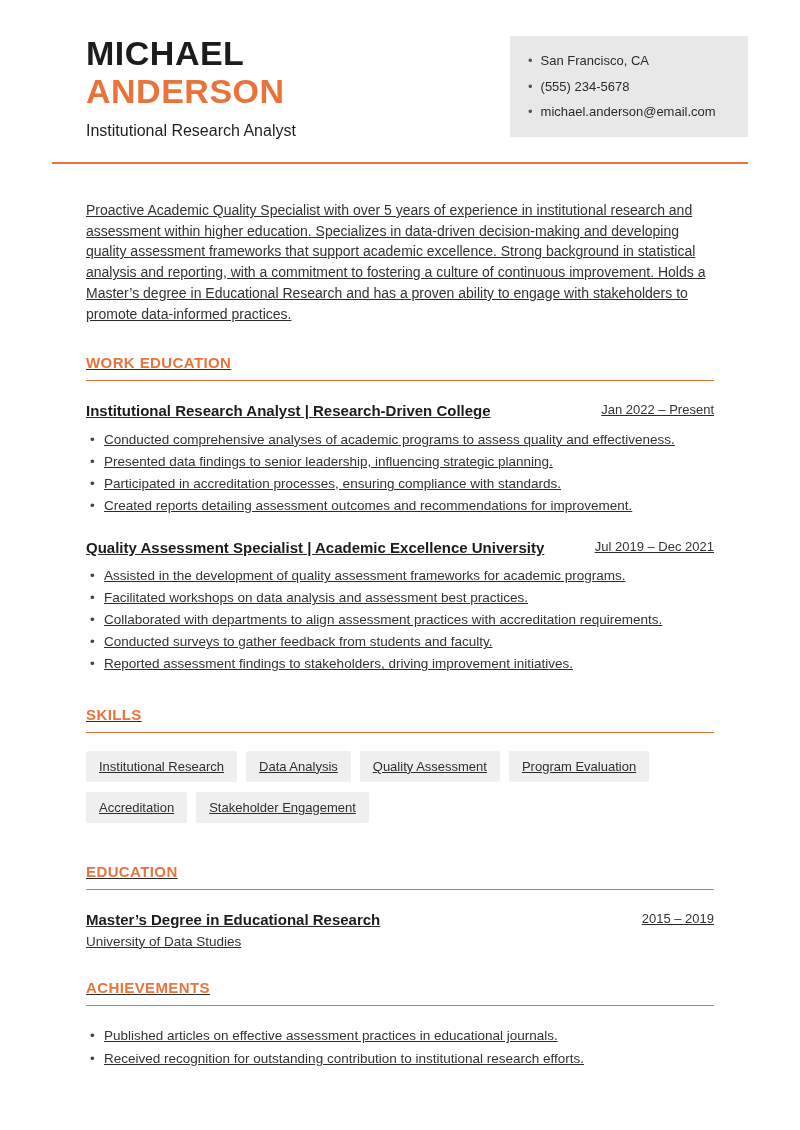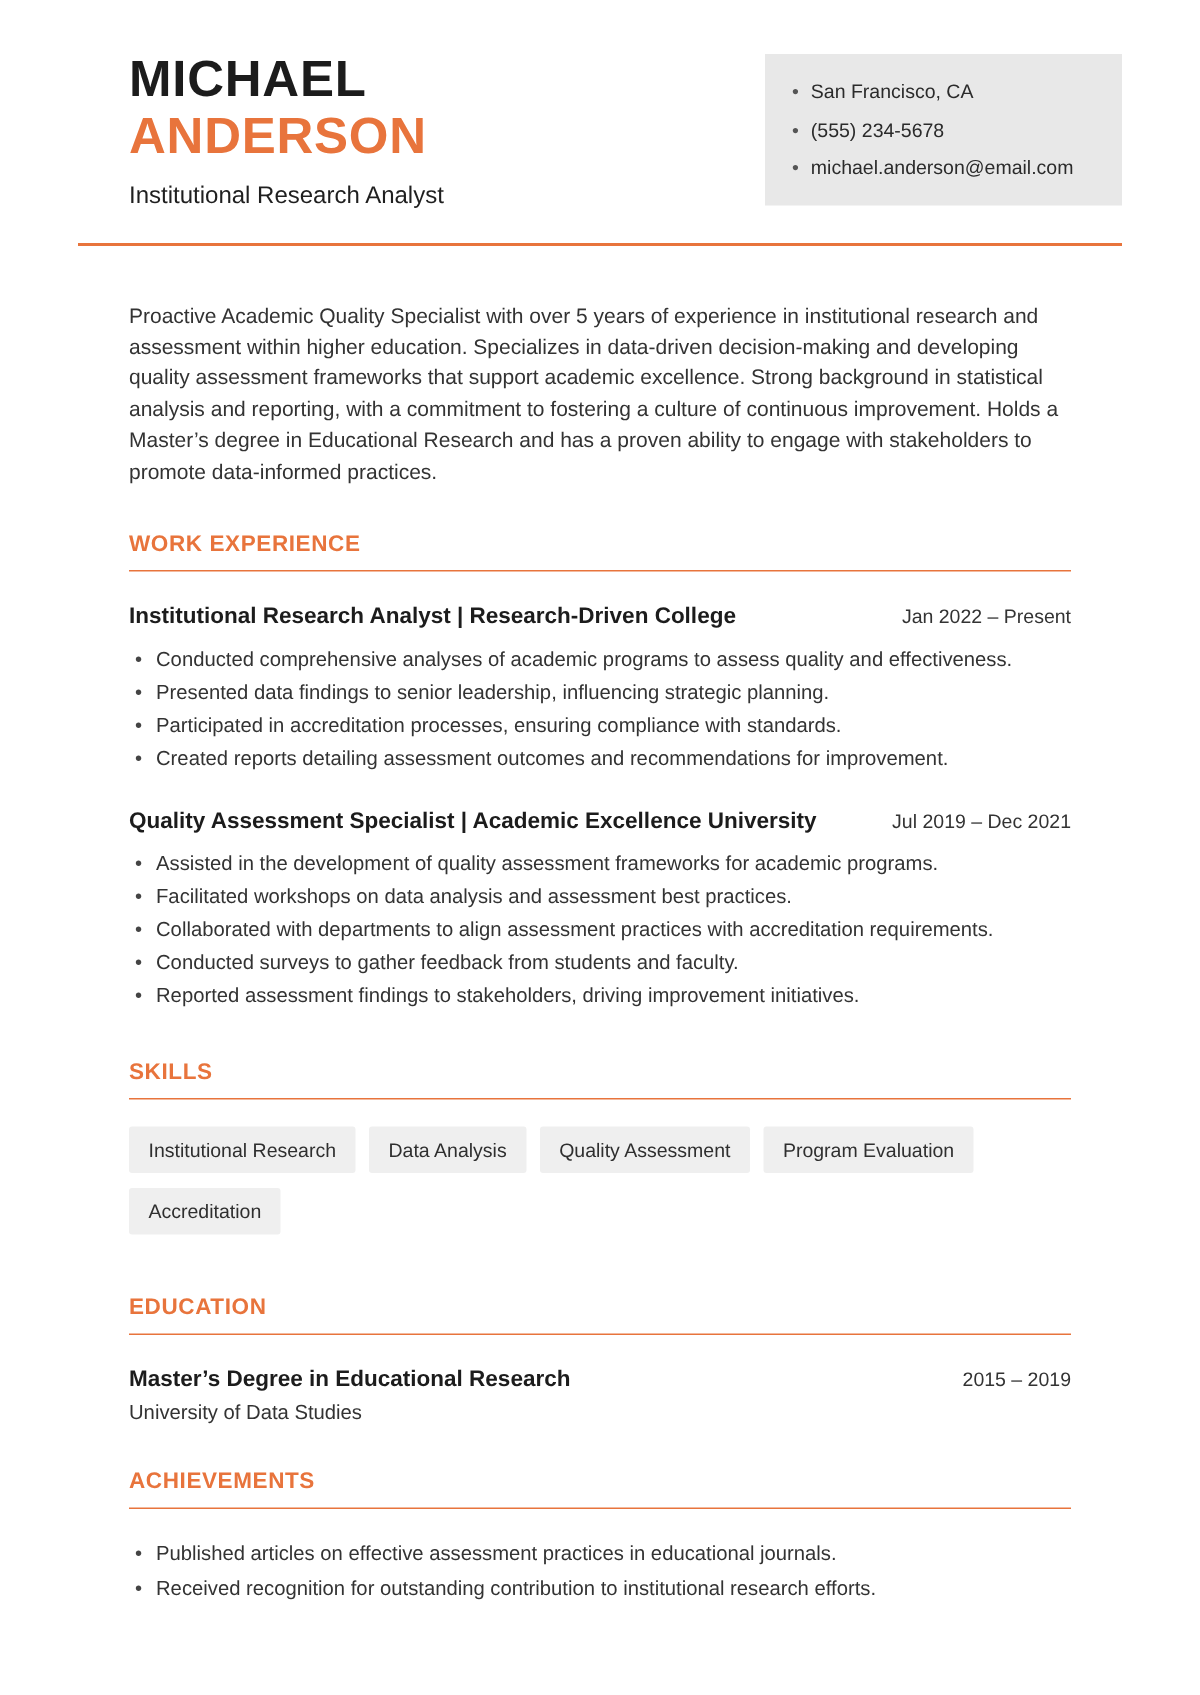--- a/index.html
+++ b/index.html
@@ -65,20 +65,21 @@
     line-height: 1.2;
   }
   .top-divider {
     margin-top: 22px;
     border-top: 2px solid #e8743c;
   }
 
   
   .content {
     padding: 0 34px;
+    text-decoration: underline;
   }
   .summary {
     margin-top: 36px;
     font-size: 14px;
     line-height: 1.48;
     color: #333333;
   }
 
   .section { margin-top: 30px; }
   .section-heading {
@@ -87,21 +88,21 @@
     font-weight: bold;
     letter-spacing: 0.4px;
     padding-bottom: 9px;
     border-bottom: 1px solid #e8743c;
   }
 
   .job { margin-top: 21px; }
   .job-header, .edu-header {
     display: flex;
     justify-content: space-between;
-    align-items: center;
+    align-items: flex-start;
   }
   .job-name, .degree-name {
     font-size: 15px;
     font-weight: bold;
     color: #1c1c1c;
   }
   .date-range {
     font-size: 13px;
     color: #333333;
     white-space: nowrap;
@@ -172,21 +173,21 @@
     </div>
   </div>
 
   <div class="top-divider"></div>
 
   <div class="content">
 
     <p class="summary">Proactive Academic Quality Specialist with over 5 years of experience in institutional research and assessment within higher education. Specializes in data-driven decision-making and developing quality assessment frameworks that support academic excellence. Strong background in statistical analysis and reporting, with a commitment to fostering a culture of continuous improvement. Holds a Master’s degree in Educational Research and has a proven ability to engage with stakeholders to promote data-informed practices.</p>
 
     <div class="section">
-      <div class="section-heading">WORK EXPERIENCE</div>
+      <div class="section-heading">WORK EDUCATION</div>
 
       <div class="job">
         <div class="job-header">
           <div class="job-name">Institutional Research Analyst | Research-Driven College</div>
           <div class="date-range">Jan 2022 – Present</div>
         </div>
         <ul class="bullets">
           <li>Conducted comprehensive analyses of academic programs to assess quality and effectiveness.</li>
           <li>Presented data findings to senior leadership, influencing strategic planning.</li>
           <li>Participated in accreditation processes, ensuring compliance with standards.</li>
@@ -210,20 +211,21 @@
     </div>
 
     <div class="section">
       <div class="section-heading">SKILLS</div>
       <div class="tags">
         <span class="tag">Institutional Research</span>
         <span class="tag">Data Analysis</span>
         <span class="tag">Quality Assessment</span>
         <span class="tag">Program Evaluation</span>
         <span class="tag">Accreditation</span>
+        <span class="tag">Stakeholder Engagement</span>
       </div>
     </div>
 
     <div class="section">
       <div class="section-heading">EDUCATION</div>
       <div class="edu-block">
         <div class="edu-header">
           <div class="degree-name">Master’s Degree in Educational Research</div>
           <div class="date-range">2015 – 2019</div>
         </div>

